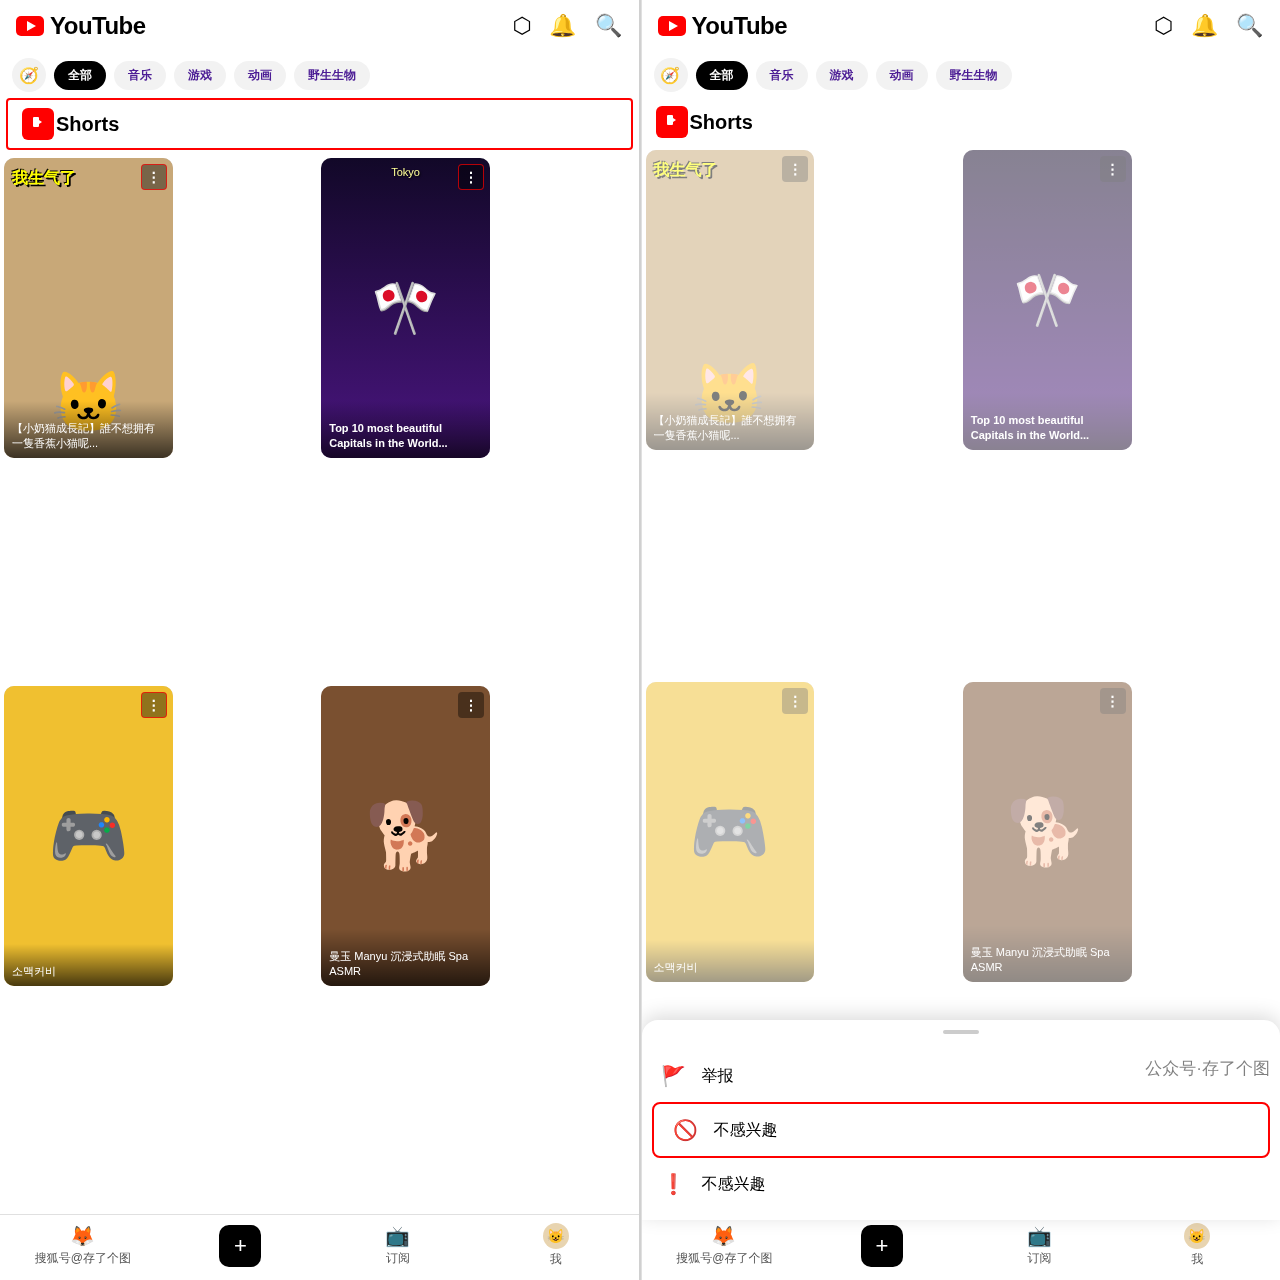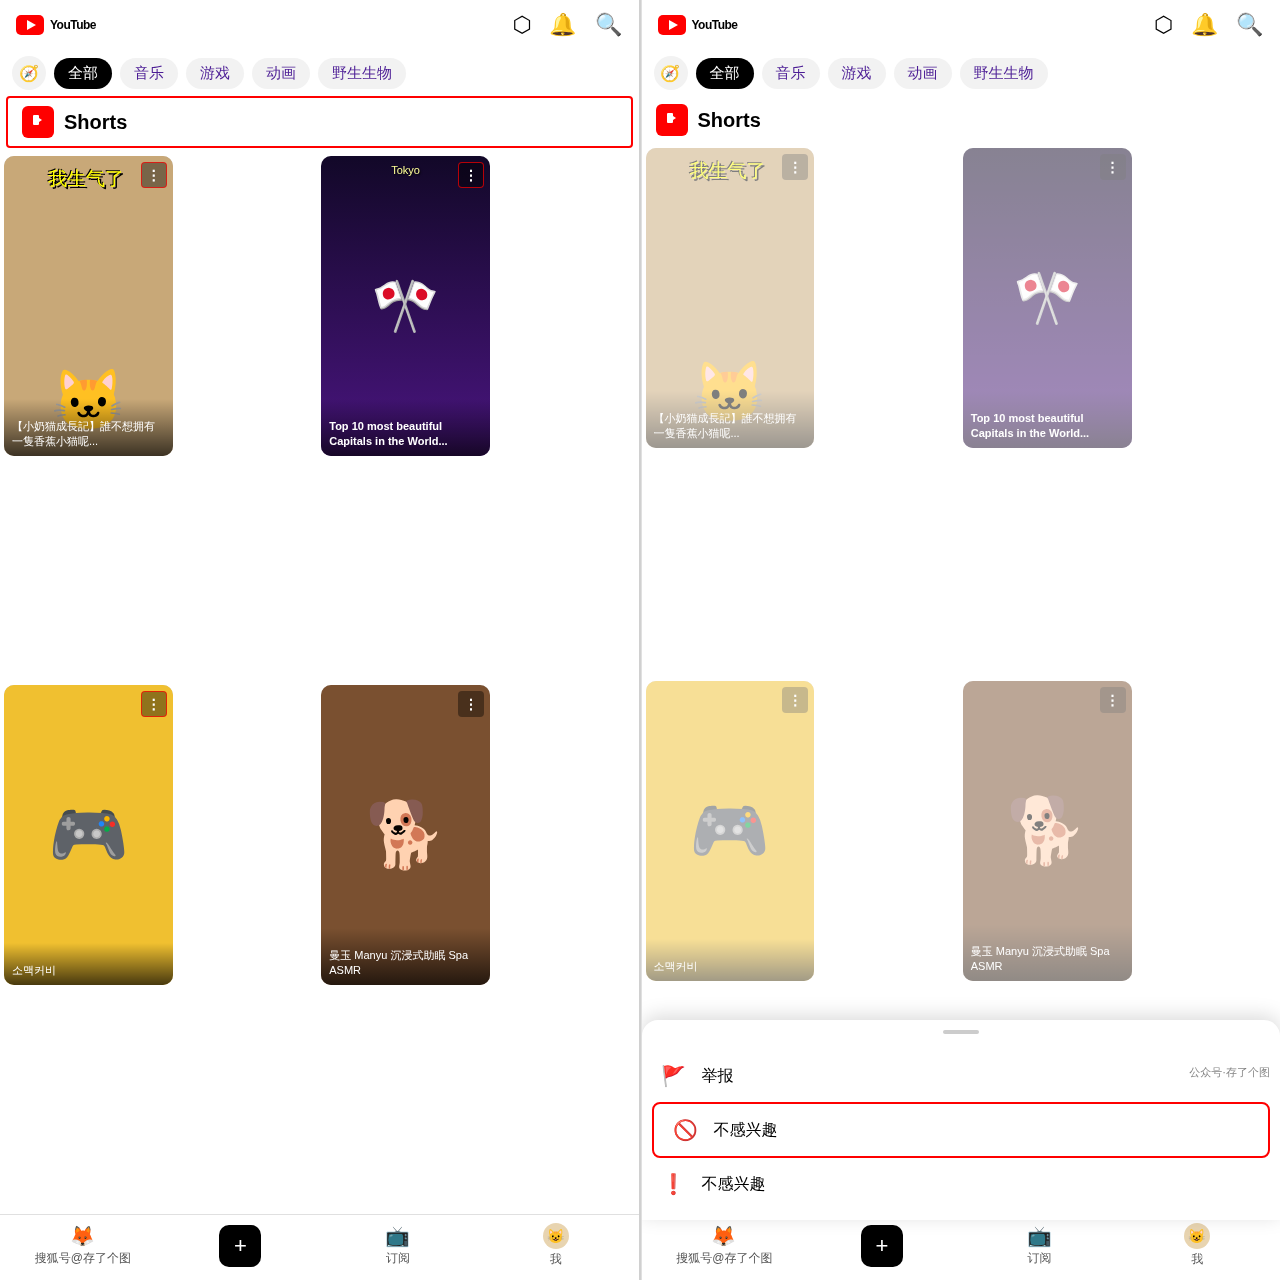--- a/index.html
+++ b/index.html
@@ -42,21 +42,21 @@
       background: #fff;
     }
 
     .logo-area {
       display: flex;
       align-items: center;
       gap: 6px;
     }
 
     .yt-logo-text {
-      font-size: 12px;
+      font-size: 24px;
       font-weight: 700;
       color: #000;
       letter-spacing: -0.5px;
     }
 
     .header-icons {
       display: flex;
       gap: 18px;
       align-items: center;
     }
@@ -73,24 +73,25 @@
       gap: 8px;
       padding: 6px 12px;
       overflow-x: auto;
       background: #fff;
       align-items: center;
     }
 
     .filter-tab {
       padding: 6px 14px;
       border-radius: 20px;
-      font-size: 15px;
+      font-size: 12px;
       white-space: nowrap;
       cursor: pointer;
       border: none;
+      font-weight: bold;
     }
 
     .filter-tab.active {
       background: #000;
       color: #fff;
     }
 
     .filter-tab.inactive {
       background: #f2f2f2;
       color: #4c1d95;
@@ -106,21 +107,21 @@
       justify-content: center;
       font-size: 16px;
       cursor: pointer;
       flex-shrink: 0;
     }
 
     
     .shorts-header {
       display: flex;
       align-items: center;
-      gap: 10px;
+      gap: 2px;
       padding: 8px 14px;
       background: #fff;
     }
 
     .shorts-header.highlighted {
       border: 2px solid #ff0000;
       margin: 0 6px 4px 6px;
       border-radius: 4px;
     }
 
@@ -191,24 +192,23 @@
       font-size: 14px;
       font-weight: 700;
       line-height: 1;
     }
 
     .chinese-label {
       position: absolute;
       top: 10px;
       left: 8px;
       color: #ffff00;
-      font-size: 19px;
-      font-weight: 400;
+      font-size: 16px;
+      font-weight: 700;
       text-shadow: 2px 2px 0 #000, -1px -1px 0 #000;
-      margin-left: 36px;
     }
 
     
     .bottom-nav {
       display: flex;
       justify-content: space-around;
       align-items: center;
       padding: 8px 4px 12px;
       background: #fff;
       border-top: 1px solid #e0e0e0;
@@ -291,21 +291,21 @@
     .sheet-item-text {
       font-size: 16px;
       color: #000;
       text-align: right;
     }
 
     .watermark-right {
       position: absolute;
       bottom: 200px;
       right: 10px;
-      font-size: 11px;
+      font-size: 17px;
       color: rgba(0,0,0,0.5);
       z-index: 15;
     }
 
     .cat-thumbnail-bg {
       width: 100%;
       height: 100%;
       background: #c8a878;
       display: flex;
       align-items: flex-end;

